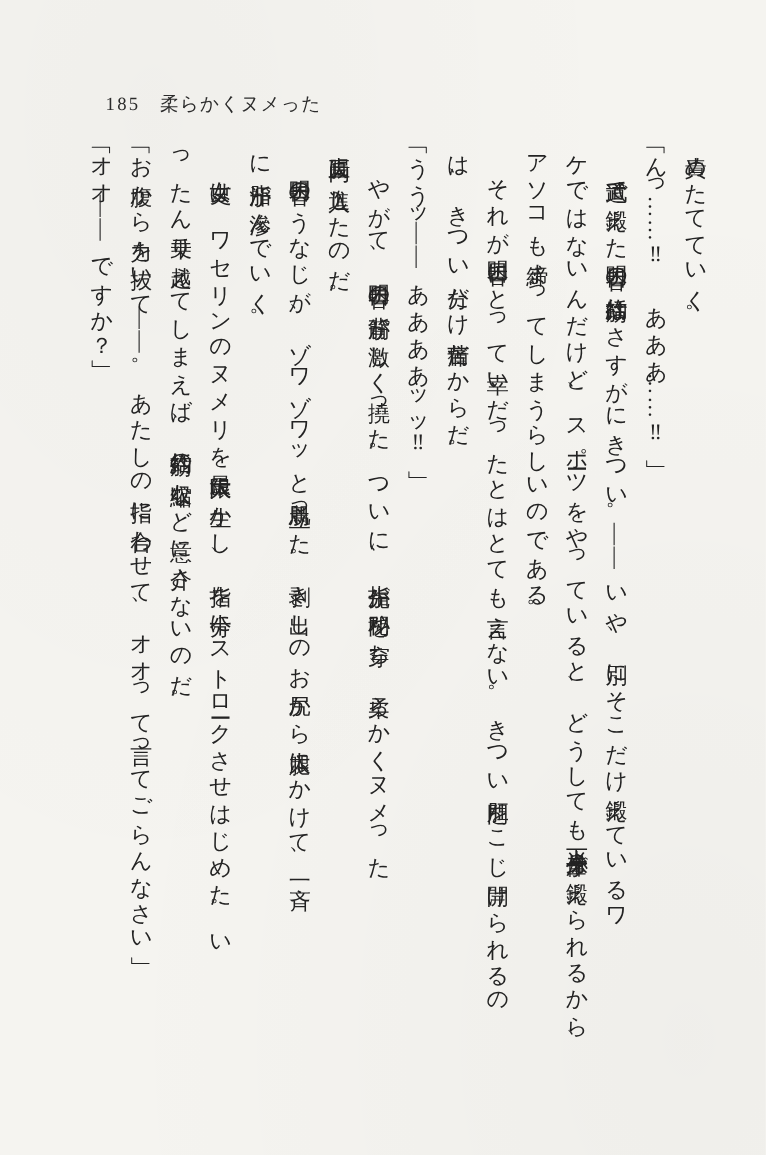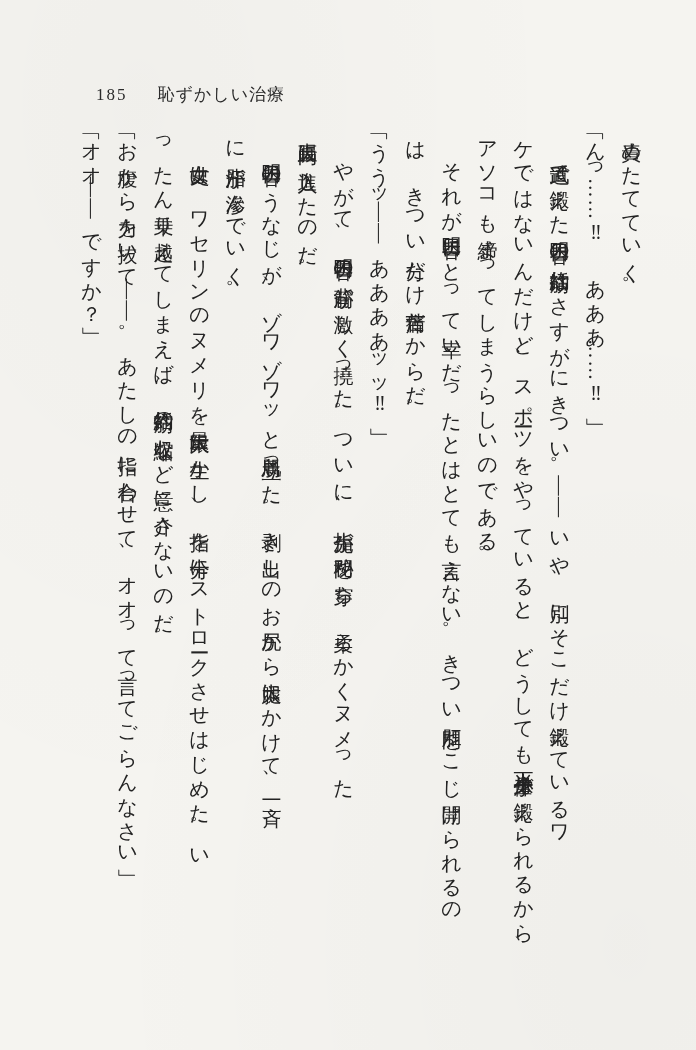--- a/index.html
+++ b/index.html
@@ -22,21 +22,21 @@
   .running-head {
     position: absolute;
     top: 83px;
     left: 96px;
     font-size: 17px;
     letter-spacing: 1px;
     white-space: nowrap;
     color: #2b2b2b;
   }
   .running-head .num {
-    margin-right: 30px;
+    margin-right: 18px;
     letter-spacing: 2px;
   }
   .text-body {
     position: absolute;
     top: 127px;
     right: 46px;
     height: 908px;
     writing-mode: vertical-rl;
     text-orientation: mixed;
     font-size: 20px;
@@ -47,21 +47,21 @@
   .tcol {
     white-space: pre;
   }
 </style>
 </head>
 <body>
 
 <div class="page">
 
   <div class="running-head">
-    <span class="num">185</span><span>恥ずかしい治療</span>
+    <span class="num">185</span><span>柔らかくヌメった</span>
   </div>
 
   <div class="text-body">
     <div class="tcol">責めたてていく。</div>
     <div class="tcol">「んっ……‼　あああ……‼」</div>
     <div class="tcol">　武道で鍛えた明日香の括約筋はさすがにきつい。――いや、別にそこだけ鍛えているワ</div>
     <div class="tcol">ケではないんだけど、スポーツをやっていると、どうしても下半身全体が鍛えられるから、</div>
     <div class="tcol">アソコも締まってしまうらしいのである。</div>
     <div class="tcol">　それが明日香にとって幸いだったとはとても言えない。きつい肛門をこじ開けられるの</div>
     <div class="tcol">は、きつい分だけ苦痛だからだ。</div>

